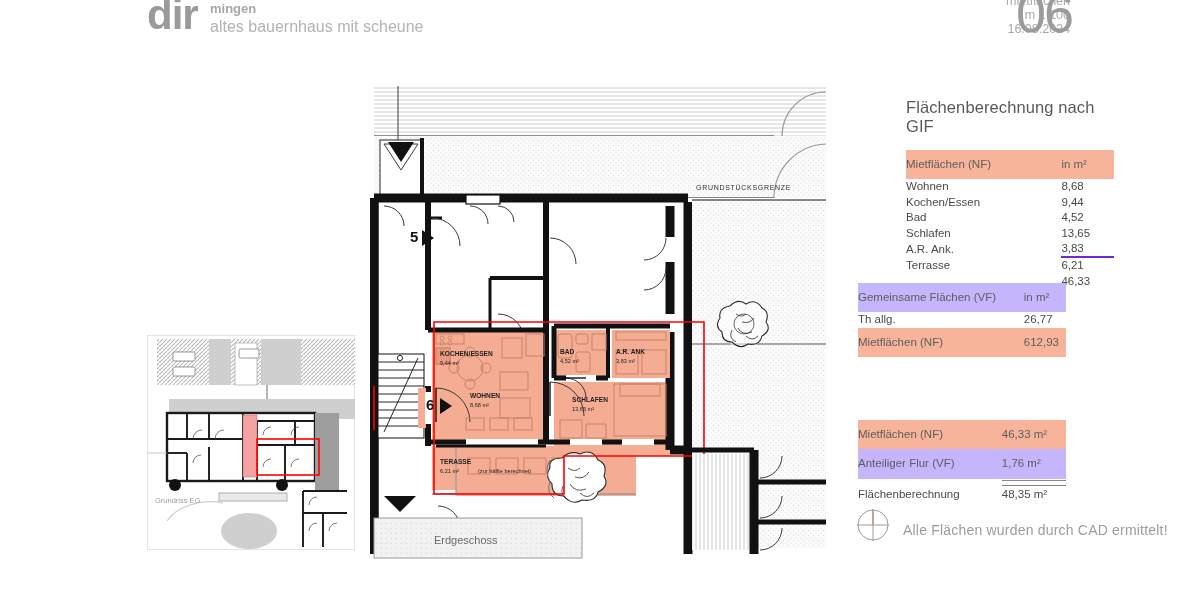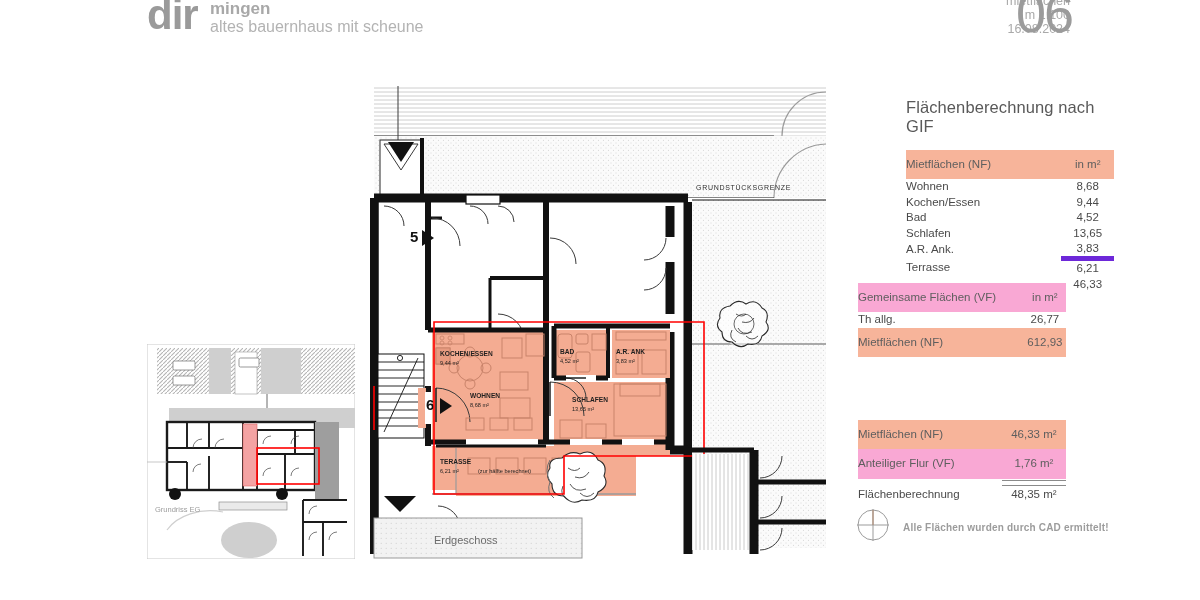--- a/index.html
+++ b/index.html
@@ -10,21 +10,21 @@
   }
   .page{position:relative;width:1200px;height:448px;}
 
   
   .logo{position:absolute;left:147px;top:-2px;width:420px;height:46px;}
   .logo-dir{
     position:absolute;left:0;top:-4px;font-size:42px;font-weight:bold;
     color:#9a9a9a;letter-spacing:-1px;line-height:42px;
   }
   .logo-mingen{
-    position:absolute;left:63px;top:2px;font-size:17px;font-weight:bold;
+    position:absolute;left:63px;top:2px;font-size:13px;font-weight:bold;
     color:#a8a8a8;line-height:17px;
   }
   .logo-sub{
     position:absolute;left:63px;top:20px;font-size:16px;color:#b3b3b3;
     line-height:18px;white-space:nowrap;text-align:center;
   }
 
   .hdr-right{position:absolute;right:130px;top:-6px;text-align:right;
     color:#a9a9a9;font-size:12.5px;line-height:14px;}
   .hdr-right div{white-space:nowrap;}
@@ -34,38 +34,38 @@
   }
 
   
   .panel{position:absolute;left:906px;top:98px;width:208px;}
   .panel h2{
     margin:0 0 14px 0;font-size:16.5px;font-weight:normal;color:#595959;
     letter-spacing:.1px;
   }
   .tbl{width:208px;border-collapse:collapse;font-size:11.5px;color:#4a4a4a;}
   .tbl td{padding:1px 0;line-height:13.4px;}
-  .tbl td.num{text-align:center;}
+  .tbl td.num{text-align:left;}
   .row-nf{background:#f7b49a;color:#5e5e5e;}
-  .row-vf{background:#f9a8d4;color:#5e5e5e;}
+  .row-vf{background:#c4b5fd;color:#5e5e5e;}
   .row-nf td, .row-vf td{padding:8px 0;margin-top:48px;}
-  .tot{border-top:5px solid #6d28d9;text-align:right;}
+  .tot{border-top:2px solid #6d28d9;text-align:right;}
   .dbl{border-top:1px solid #8a8a8a;border-bottom:1px solid #8a8a8a;height:4px;}
 
   .blk2{position:absolute;left:858px;top:283px;width:208px;}
   .blk3{position:absolute;left:858px;top:420px;width:208px;}
   .blk3 h2{margin:0 0 12px 0;font-size:16.5px;font-weight:normal;color:#595959;}
 
   .compass{position:absolute;left:856px;top:508px;width:34px;height:34px;}
-  .cadnote{position:absolute;left:903px;top:522px;font-size:10px;color:#9c9c9c;
-    letter-spacing:.2px;font-weight:bold;}
+  .cadnote{position:absolute;left:903px;top:522px;font-size:14px;color:#9c9c9c;
+    letter-spacing:.2px;}
 
   
   svg{display:block;}
-  .keyplan{position:absolute;left:147px;top:344px;border-radius:14px;}
+  .keyplan{position:absolute;left:147px;top:335px;border-radius:14px;}
   .mainplan{position:absolute;left:370px;top:82px;}
 </style>
 </head>
 <body>
 
 <div class="page">
 
   <div class="logo">
     <span class="logo-dir">dir</span>
     <span class="logo-mingen">mingen</span>

